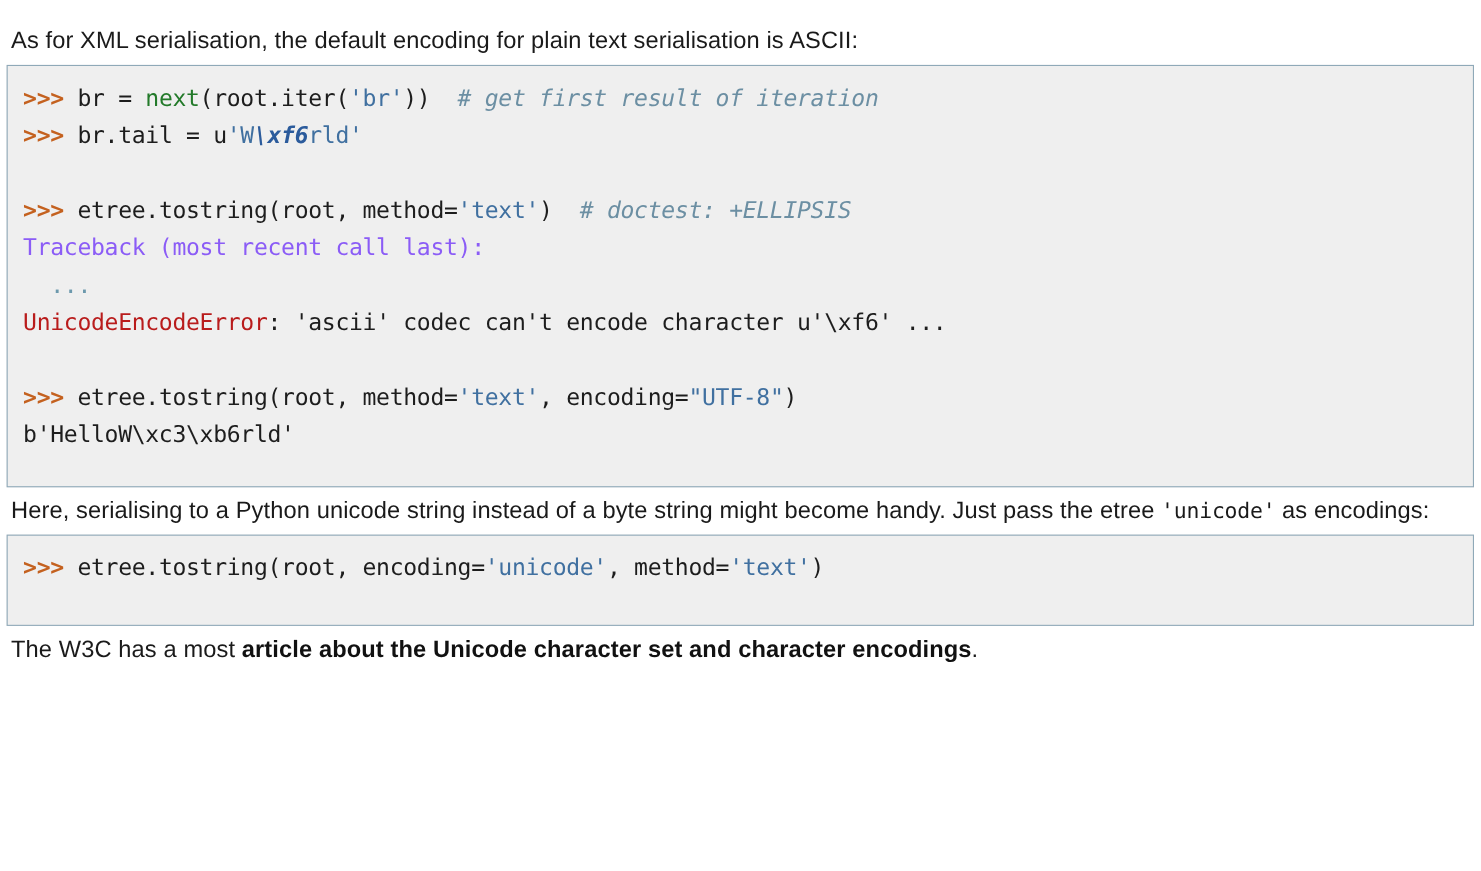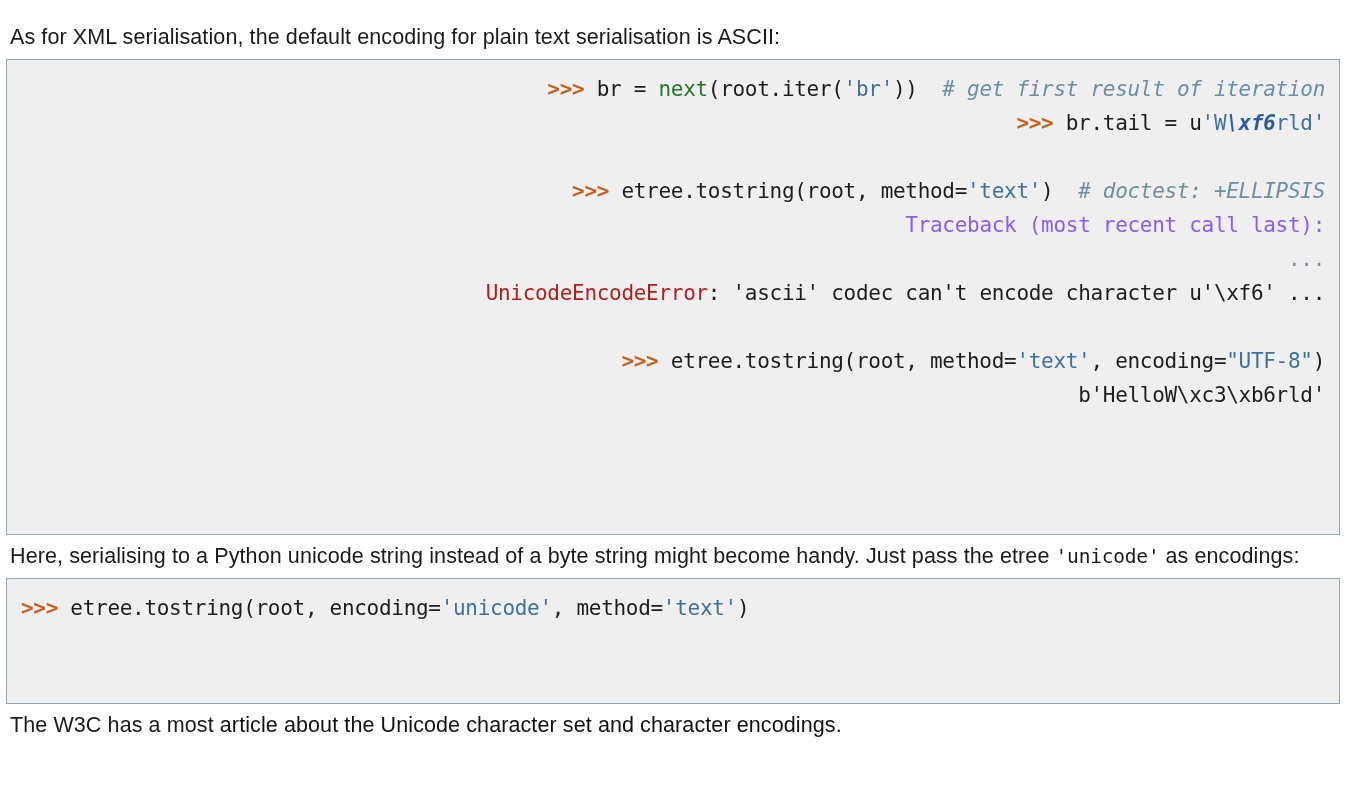--- a/index.html
+++ b/index.html
@@ -30,21 +30,21 @@
     padding-top: 16px;
     padding-left: 0px;
   }
   .para-mid {
     margin-top: 28px;
     padding-right: 22px;
   }
   .para-final {
     margin-top: 30px;
   }
-  .para-final b { font-weight: normal; color: #111; }
+  .para-final b { font-weight: bold; color: #111; }
 
   code.inline {
     font-family: "DejaVu Sans Mono", "Liberation Mono", monospace;
     font-size: 19.5px;
     color: #1a1a1a;
     letter-spacing: -0.2px;
   }
 
   pre.codeblock {
     background: #efefef;
@@ -52,22 +52,22 @@
     margin: 0;
     padding: 12px 14px 13px 14px;
     font-family: "DejaVu Sans Mono", "Liberation Mono", monospace;
     font-size: 21px;
     line-height: 1.62;
     color: #1d1d1d;
     white-space: pre;
     overflow: hidden;
     letter-spacing: -0.3px;
   }
-  .block-1 { margin-top: 24px; height: 476px; text-align: right; }
-  .block-2 { margin-top: 28px; height: 126px; }
+  .block-1 { margin-top: 24px; height: 384px; }
+  .block-2 { margin-top: 28px; height: 83px; }
 
   .ln { display: block; min-height: 1.62em; }
 
   .tok-prompt   { color: #c4611f; font-weight: bold; }
   .tok-builtin  { color: #237a2a; }
   .tok-str      { color: #4070a0; }
   .tok-esc      { color: #2b5b9c; font-weight: bold; font-style: italic; }
   .tok-comment  { color: #6c8fa3; font-style: italic; }
   .tok-trace    { color: #8b5cf6; }
   .tok-err      { color: #b91c1c; }

